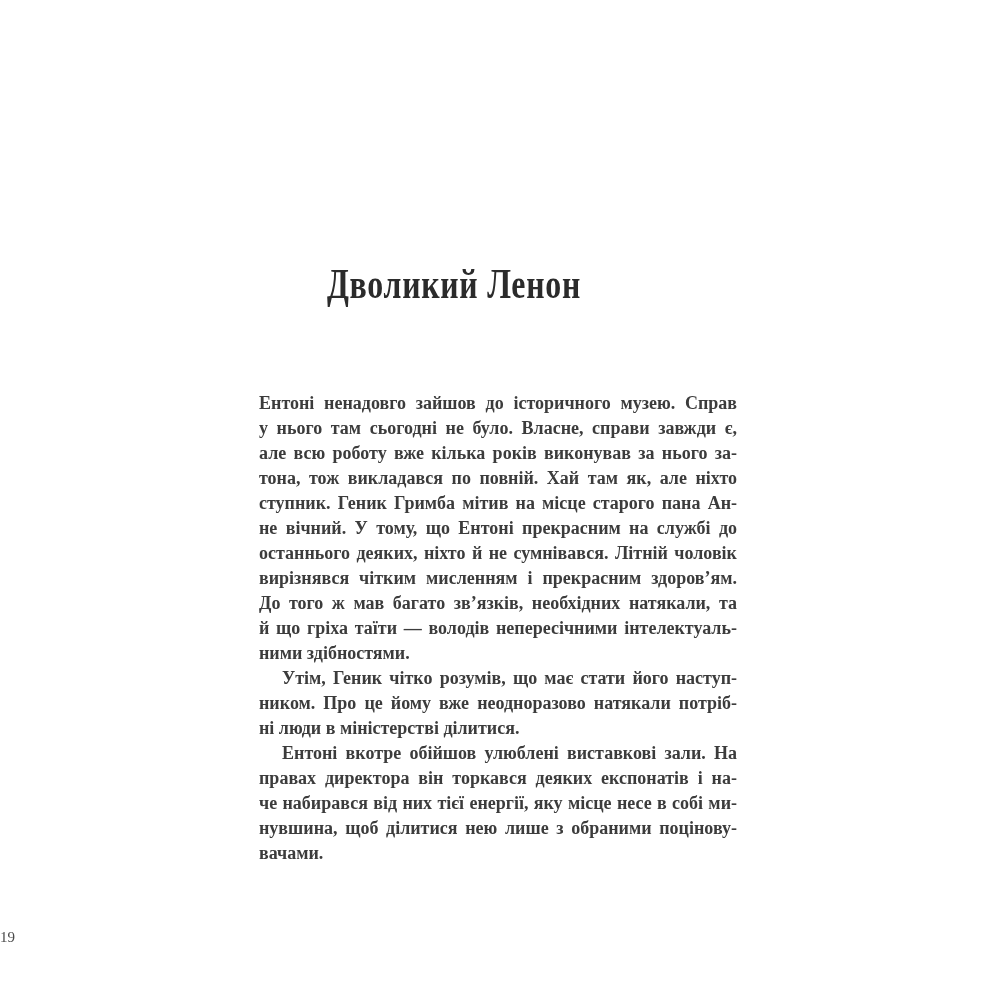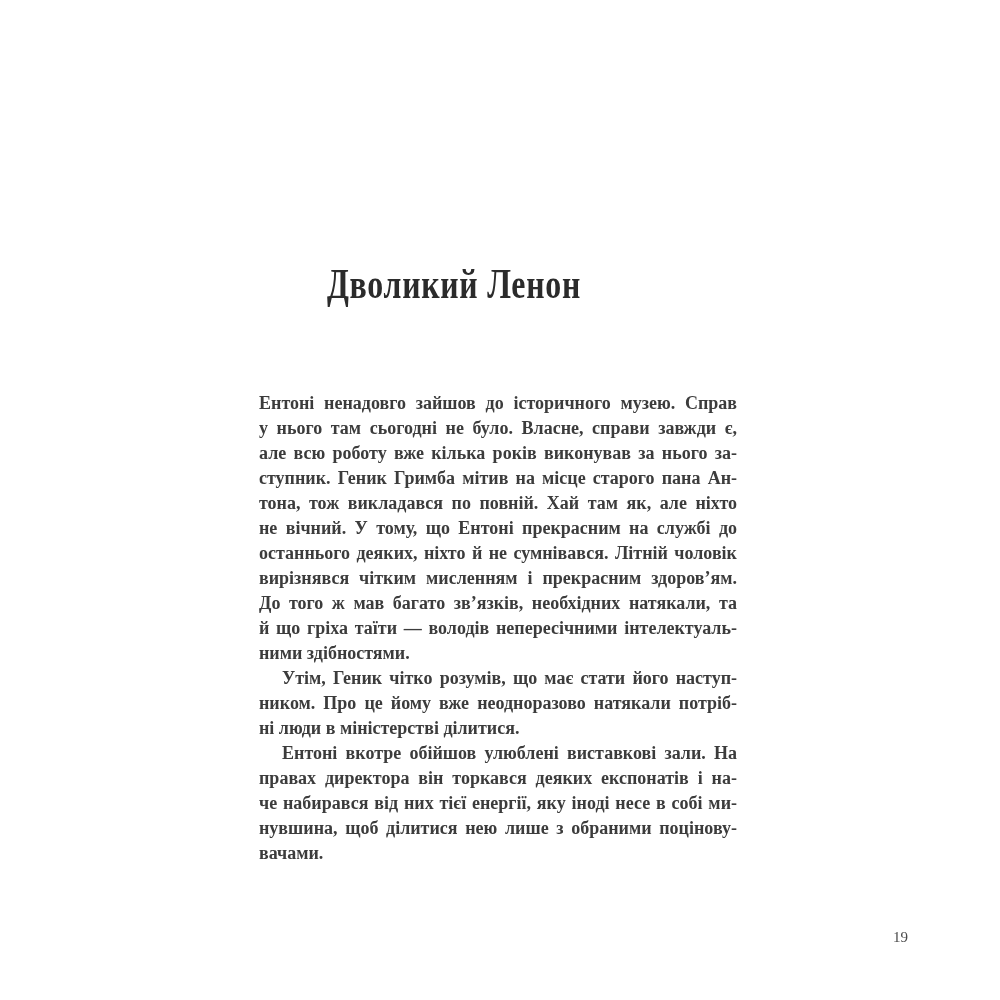--- a/index.html
+++ b/index.html
@@ -53,56 +53,56 @@
     text-align-last: left;
   }
   .text-line.indented {
     text-indent: 23px;
   }
   .page-number {
     position: absolute;
     top: 929px;
     left: 0;
     width: 100%;
-    text-align: right;
+    text-align: left;
     font-size: 15px;
     color: #4a4a4a;
     font-family: "Liberation Serif", serif;
   }
 </style>
 </head>
 <body>
 
 <div class="page">
 
   <div class="chapter-title">Дволикий Ленон</div>
 
   <div class="body-text">
       <div class="paragraph">
         <div class="text-line">Ентоні ненадовго зайшов до історичного музею. Справ</div>
         <div class="text-line">у нього там сьогодні не було. Власне, справи завжди є,</div>
         <div class="text-line">але всю роботу вже кілька років виконував за нього за-</div>
+        <div class="text-line">тона, тож викладався по повній. Хай там як, але ніхто</div>
         <div class="text-line">ступник. Геник Гримба мітив на місце старого пана Ан-</div>
-        <div class="text-line">тона, тож викладався по повній. Хай там як, але ніхто</div>
         <div class="text-line">не вічний. У тому, що Ентоні прекрасним на службі до</div>
         <div class="text-line">останнього деяких, ніхто й не сумнівався. Літній чоловік</div>
         <div class="text-line">вирізнявся чітким мисленням і прекрасним здоров’ям.</div>
         <div class="text-line">До того ж мав багато зв’язків, необхідних натякали, та</div>
         <div class="text-line">й що гріха таїти — володів непересічними інтелектуаль-</div>
         <div class="text-line last-line">ними здібностями.</div>
       </div>
       <div class="paragraph">
         <div class="text-line indented">Утім, Геник чітко розумів, що має стати його наступ-</div>
         <div class="text-line">ником. Про це йому вже неодноразово натякали потріб-</div>
         <div class="text-line last-line">ні люди в міністерстві ділитися.</div>
       </div>
       <div class="paragraph">
         <div class="text-line indented">Ентоні вкотре обійшов улюблені виставкові зали. На</div>
         <div class="text-line">правах директора він торкався деяких експонатів і на-</div>
-        <div class="text-line">че набирався від них тієї енергії, яку іноді несе в собі ми-</div>
+        <div class="text-line">че набирався від них тієї енергії, яку місце несе в собі ми-</div>
         <div class="text-line">нувшина, щоб ділитися нею лише з обраними поцінову-</div>
         <div class="text-line last-line">вачами.</div>
       </div>
     </div>
 
   <div class="page-number">19</div>
 
 </div>
 
 </body></html>

